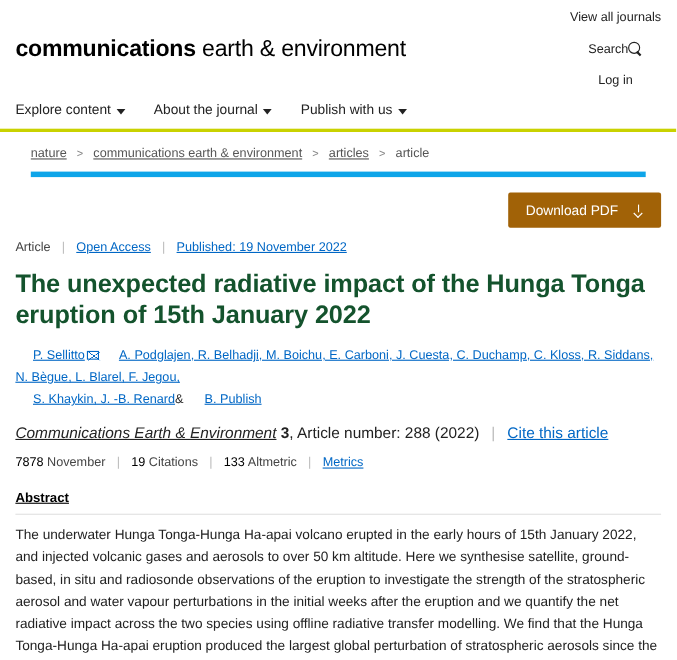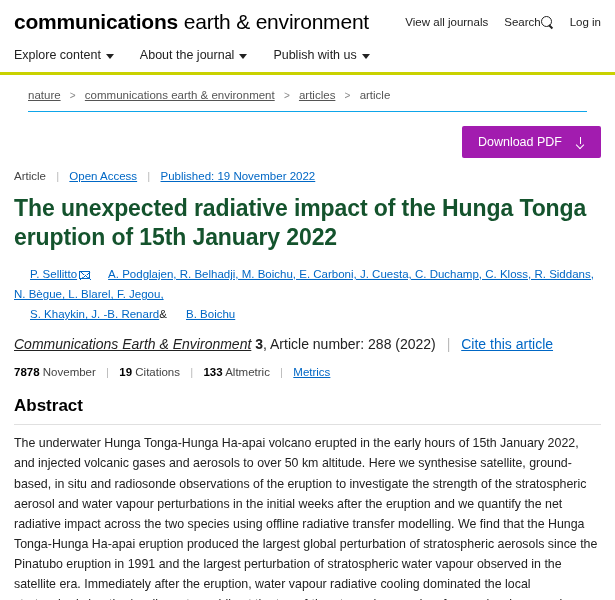--- a/index.html
+++ b/index.html
@@ -34,20 +34,21 @@
   }
   .brand .bold { font-weight: bold; }
   .brand .light { font-weight: normal; }
   .header-links {
     display: flex;
     align-items: center;
     gap: 16px;
     font-size: 11.5px;
     color: #222;
     white-space: nowrap;
+    flex-direction: column;
   }
   .header-links a { color: #222; text-decoration: none; }
   .search-link {
     display: flex;
     align-items: center;
     gap: 0;
   }
   .mag {
     width: 13px; height: 13px;
     position: relative;
@@ -95,21 +96,21 @@
     border-top: 5px solid #222;
     display: inline-block;
     margin-top: 2px;
   }
 
   
   .breadcrumb {
     padding: 14px 14px 10px 14px;
     font-size: 11.5px;
     color: #555;
-    border-bottom: 1px solid #0ea5e9;
+    border-bottom: 5px solid #0ea5e9;
     margin: 0 14px;
     padding-left: 0;
     padding-right: 0;
   }
   .breadcrumb a {
     color: #555;
     text-decoration: underline;
   }
   .bc-sep {
     color: #888;
@@ -118,21 +119,21 @@
   }
   .bc-current { color: #555; }
 
   
   .dl-row {
     display: flex;
     justify-content: flex-end;
     padding: 14px 14px 12px 14px;
   }
   .dl-btn {
-    background: #a21caf;
+    background: #a16207;
     color: #fff;
     font-size: 12.5px;
     padding: 9px 16px;
     border: none;
     border-radius: 2px;
     display: flex;
     align-items: center;
     gap: 14px;
     cursor: pointer;
   }
@@ -225,31 +226,32 @@
     color: #0067c5;
     text-decoration: underline;
   }
   .journal-line .sep { color: #bbb; padding: 0 7px; }
 
   .metrics {
     font-size: 11.5px;
     color: #444;
     margin-bottom: 18px;
   }
-  .metrics b { color: #000; font-weight: bold; }
+  .metrics b { color: #000; font-weight: normal; }
   .metrics .sep { color: #bbb; padding: 0 7px; }
   .metrics a { color: #0067c5; text-decoration: underline; }
 
   h2.abstract-h {
-    font-size: 17px;
+    font-size: 12px;
     font-weight: bold;
     color: #000;
     margin: 0 0 8px 0;
     padding-bottom: 8px;
     border-bottom: 1px solid #e0e0e0;
+    text-decoration: underline;
   }
   p.abstract-body {
     font-size: 12.4px;
     line-height: 1.62;
     color: #222;
     margin: 8px 0 0 0;
     text-align: left;
   }
 </style>
 </head>
@@ -312,21 +314,21 @@
       <span class="sep">|</span>
       <a href="#" class="open-access">Open Access</a>
       <span class="sep">|</span>
       <a href="#">Published: 19 November 2022</a>
     </div>
 
     <h1 class="title">The unexpected radiative impact of the Hunga Tonga eruption of 15th January 2022</h1>
 
     <div class="authors">
       <a href="#">P. Sellitto</a><span class="env-icon"></span><a href="#">A. Podglajen, R. Belhadji, M. Boichu, E. Carboni, J. Cuesta, C. Duchamp, C. Kloss, R. Siddans, N. Bègue, L. Blarel, F. Jegou,</a><br>
-      <a href="#">S. Khaykin, J. -B. Renard</a><span class="plain">&amp;</span> <a href="#">B. Boichu</a>
+      <a href="#">S. Khaykin, J. -B. Renard</a><span class="plain">&amp;</span> <a href="#">B. Publish</a>
     </div>
 
     <div class="journal-line">
       <a href="#" class="jname">Communications Earth &amp; Environment</a>
       <span class="vol">3</span><span>,</span>
       <span>Article number: 288 (2022)</span>
       <span class="sep">|</span>
       <a href="#" class="cite">Cite this article</a>
     </div>
 

